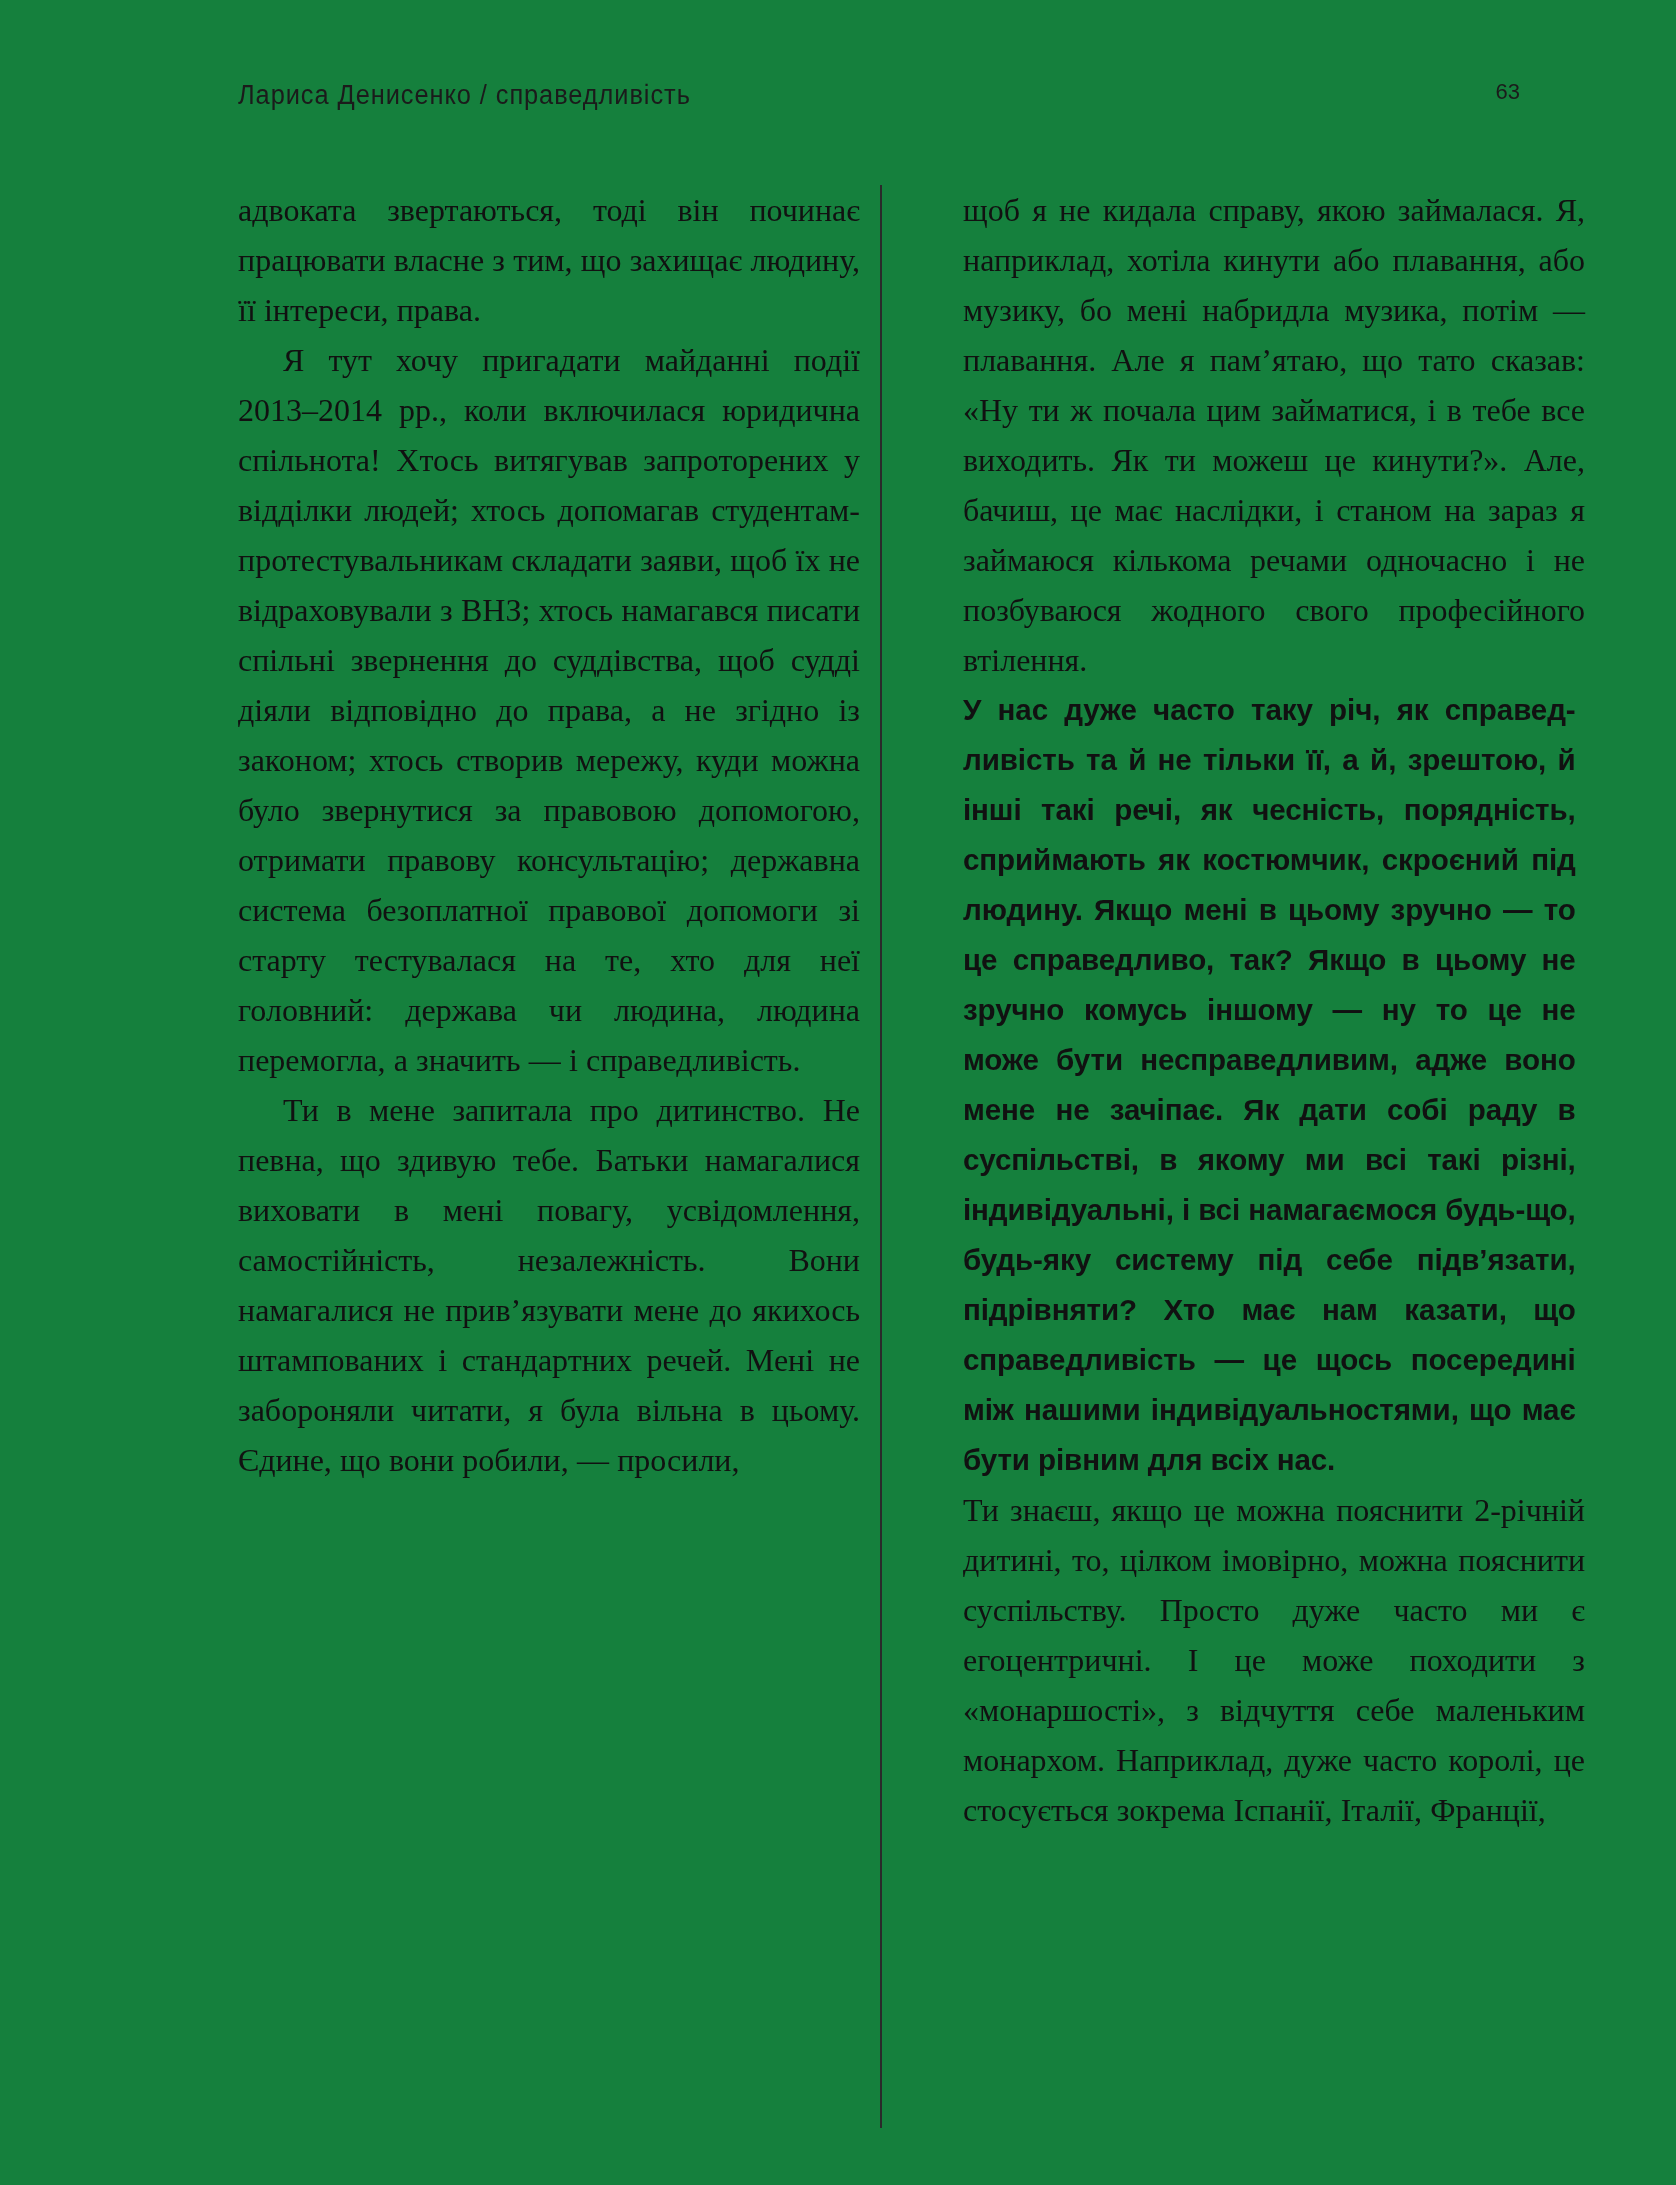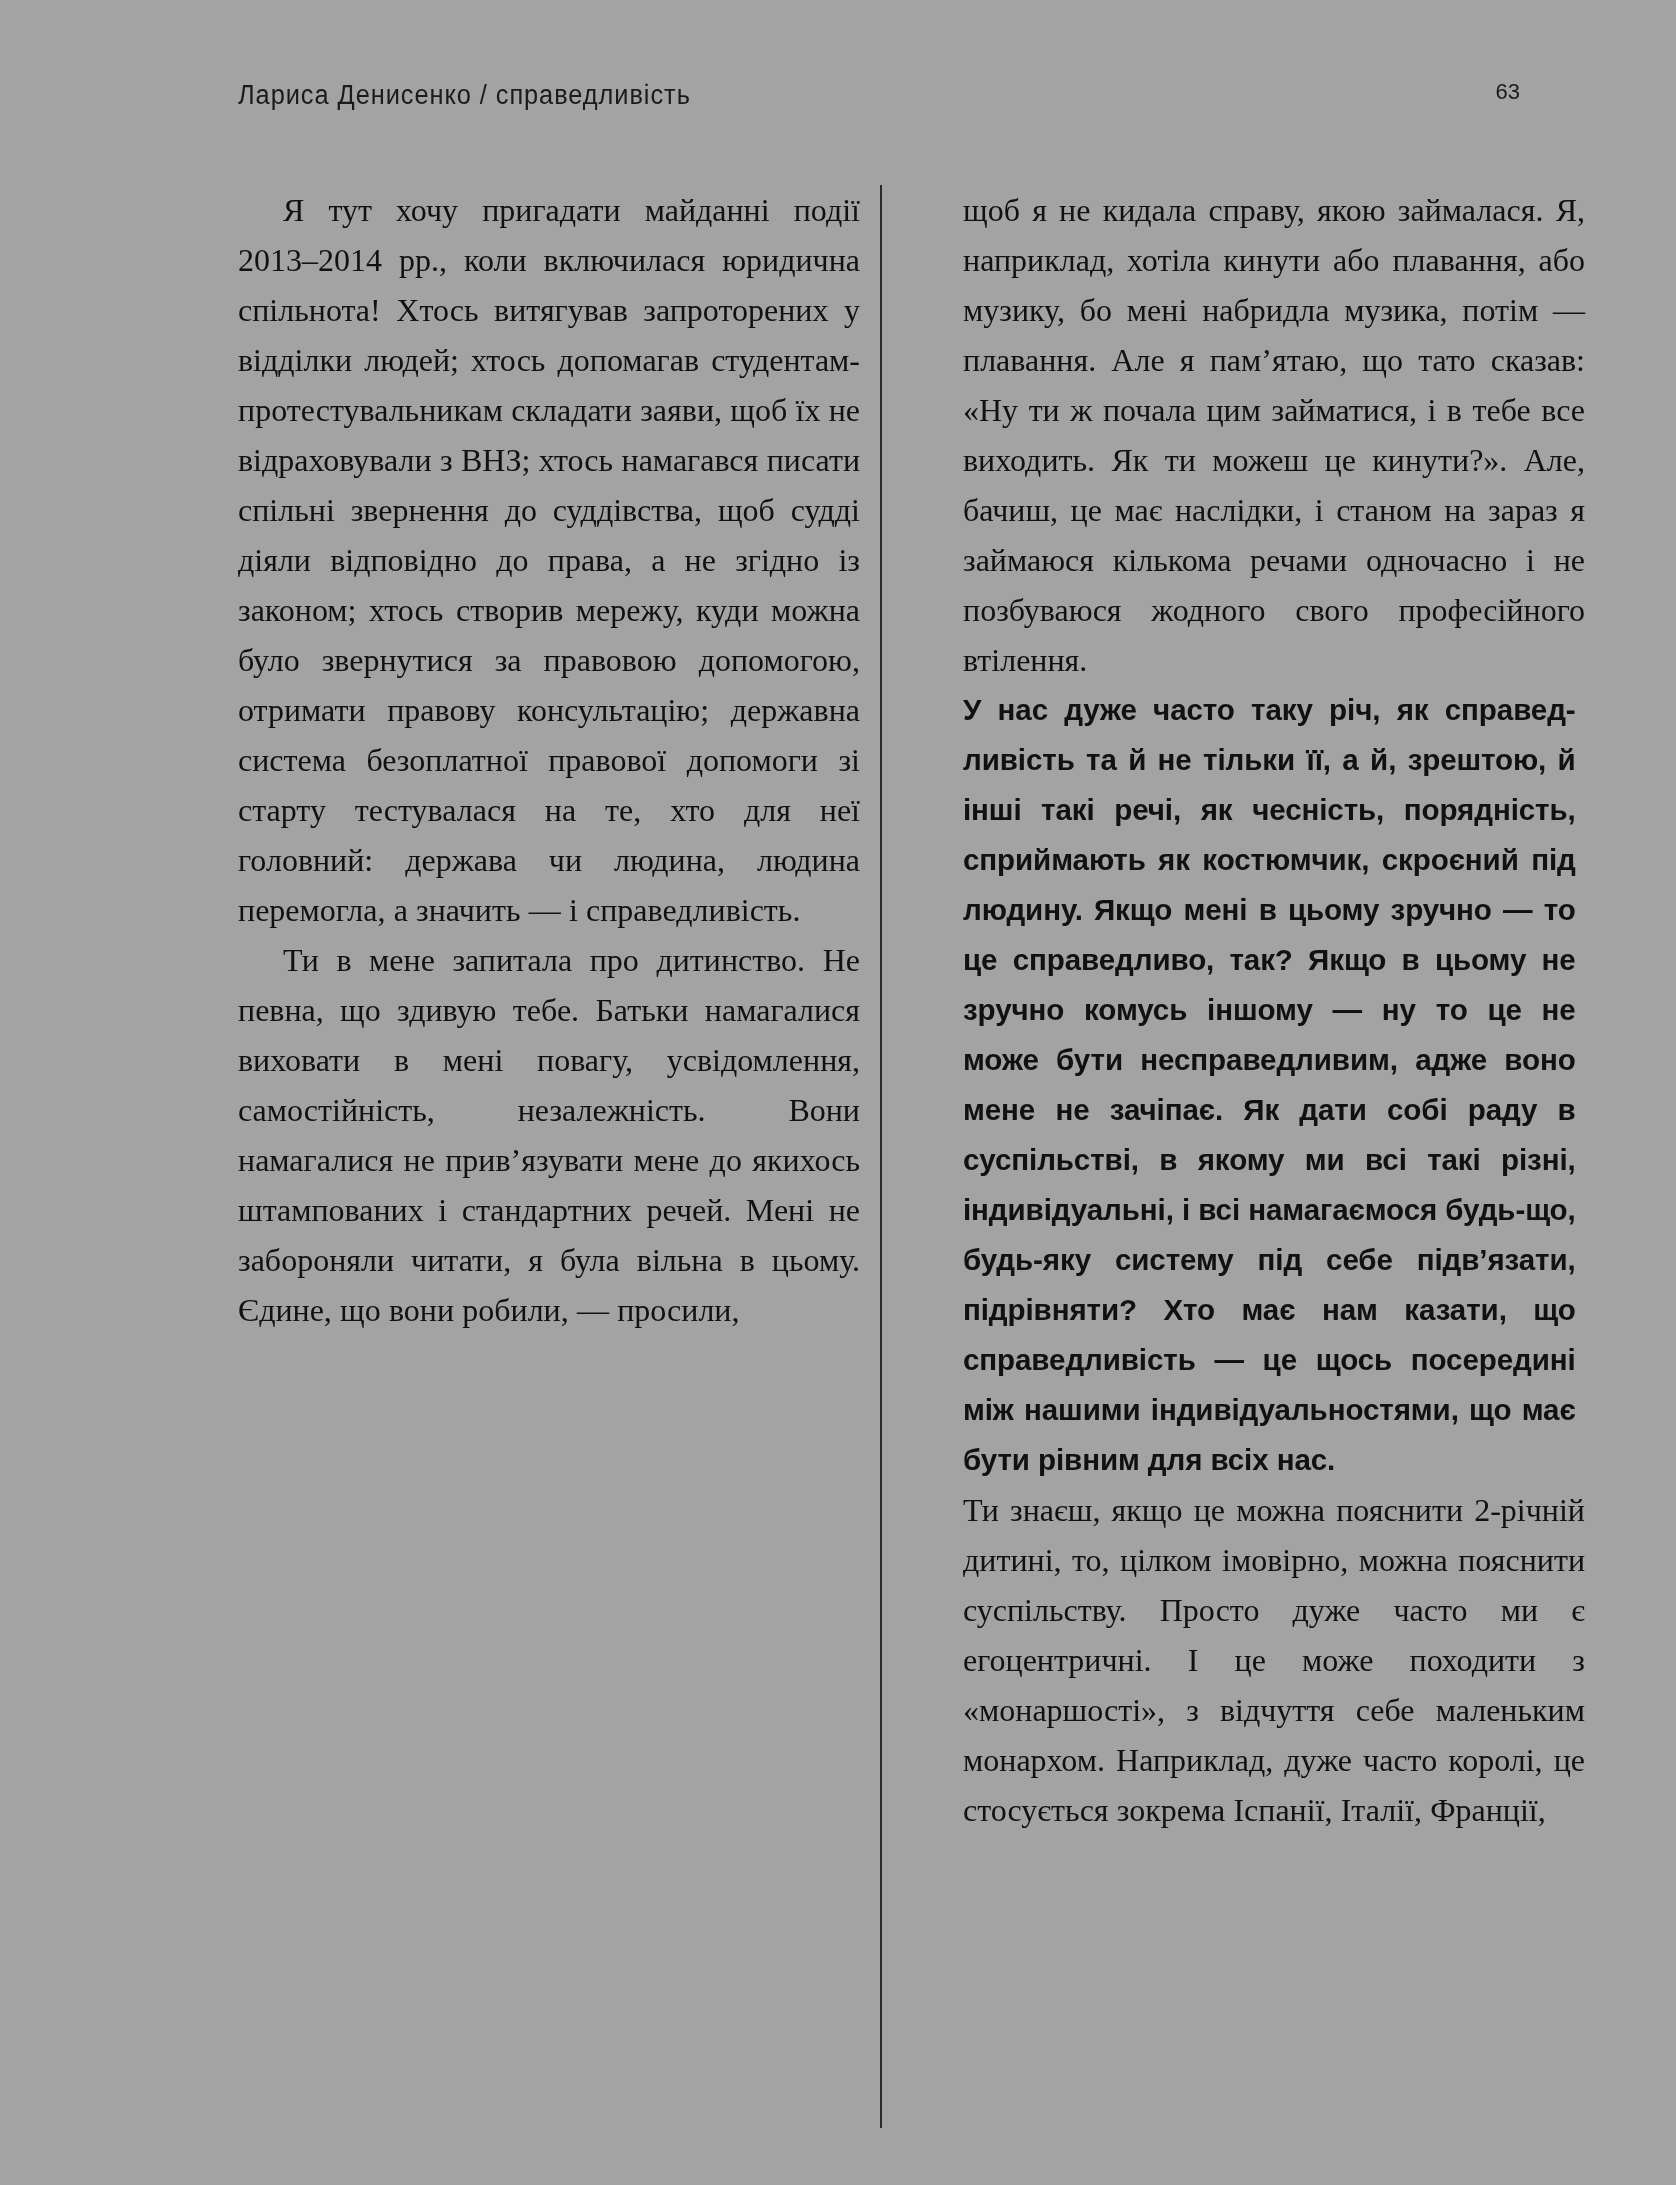--- a/index.html
+++ b/index.html
@@ -4,21 +4,21 @@
 <style>
   html, body {
     margin: 0;
     padding: 0;
     background: #ffffff;
   }
   .page {
     position: relative;
     width: 1677px;
     height: 2185px;
-    background: #a3a3a3;
+    background: #15803d;
     box-sizing: border-box;
     overflow: hidden;
   }
 
   
   .running-head {
     position: absolute;
     top: 80px;
     left: 238px;
     right: 157px;
@@ -106,20 +106,21 @@
 <div class="page">
 
   <div class="running-head">
     <span class="rh-title">Лариса Денисенко / справедливість</span>
     <span class="rh-pageno">63</span>
   </div>
 
   <div class="col-rule"></div>
 
   <div class="col col-left">
+    <p class="body">адвоката звертаються, тоді він почи­нає працювати власне з тим, що захи­щає людину, її інтереси, права.</p>
     <p class="body indent">Я тут хочу пригадати майданні події 2013–2014 рр., коли включилася юридична спільнота! Хтось витягу­вав запроторених у відділки людей; хтось допомагав студентам-проте­стувальникам складати заяви, щоб їх не відраховували з ВНЗ; хтось на­магався писати спільні звернення до суддівства, щоб судді діяли відповід­но до права, а не згідно із законом; хтось створив мережу, куди можна було звернутися за правовою допо­могою, отримати правову консуль­тацію; державна система безоплатної правової допомоги зі старту тестува­лася на те, хто для неї головний: дер­жава чи людина, людина перемогла, а значить — і справедливість.</p>
     <p class="body indent">Ти в мене запитала про дитинство. Не певна, що здивую тебе. Батьки на­магалися виховати в мені повагу, усві­домлення, самостійність, незалеж­ність. Вони намагалися не прив’язу­вати мене до якихось штампованих і стандартних речей. Мені не заборо­няли читати, я була вільна в цьому. Єдине, що вони робили, — просили,</p>
   </div>
 
   <div class="col col-right">
     <p class="body">щоб я не кидала справу, якою займа­лася. Я, наприклад, хотіла кинути або плавання, або музику, бо мені набрид­ла музика, потім — плавання. Але я пам’ятаю, що тато сказав: «Ну ти ж почала цим займатися, і в тебе все ви­ходить. Як ти можеш це кинути?». Але, бачиш, це має наслідки, і станом на за­раз я займаюся кількома речами одно­часно і не позбуваюся жодного свого професійного втілення.</p>
     <p class="block-bold gap-before">У нас дуже часто таку річ, як справед­ливість та й не тільки її, а й, зрештою, й інші такі речі, як чесність, порядність, сприймають як костюмчик, скроєний під людину. Якщо мені в цьому зруч­но — то це справедливо, так? Якщо в цьому не зручно комусь іншому — ну то це не може бути несправедливим, адже воно мене не зачіпає. Як дати собі раду в суспільстві, в якому ми всі такі різні, індивідуальні, і всі намагаємо­ся будь-що, будь-яку систему під себе підв’язати, підрівняти? Хто має нам ка­зати, що справедливість — це щось по­середині між нашими індивідуальнос­тями, що має бути рівним для всіх нас.</p>
     <p class="body gap-before">Ти знаєш, якщо це можна пояснити 2-річній дитині, то, цілком імовірно, можна пояснити суспільству. Прос­то дуже часто ми є егоцентричні. І це може походити з «монаршості», з від­чуття себе маленьким монархом. На­приклад, дуже часто королі, це стосу­ється зокрема Іспанії, Італії, Франції,</p>
   </div>
 

